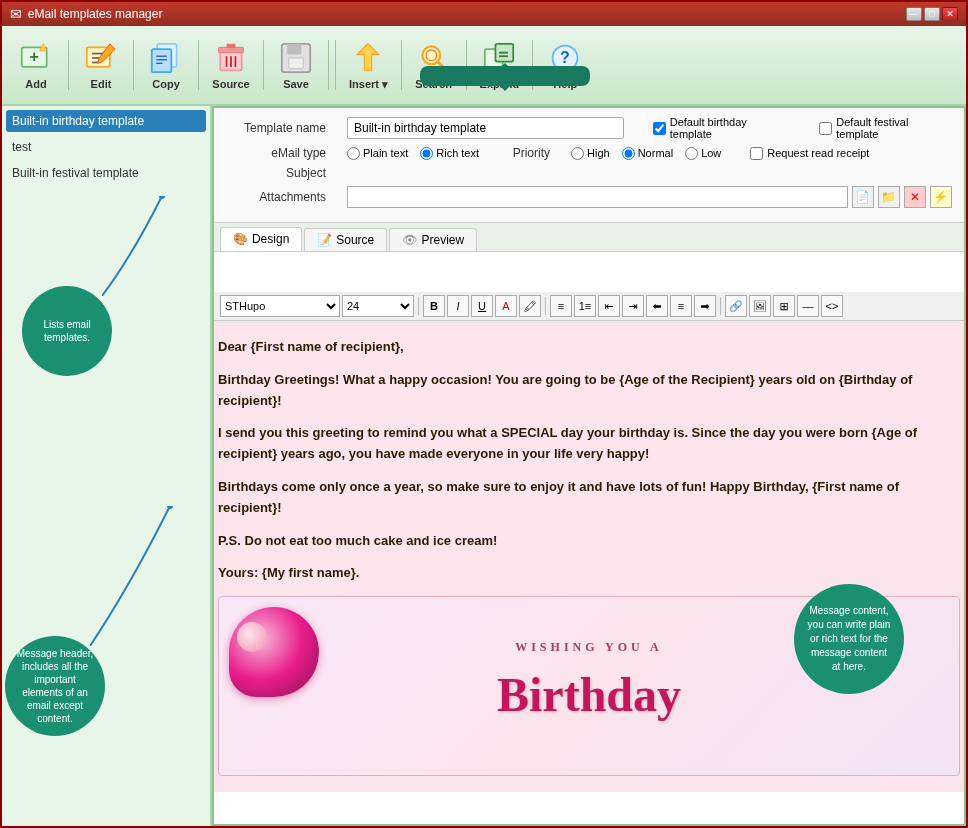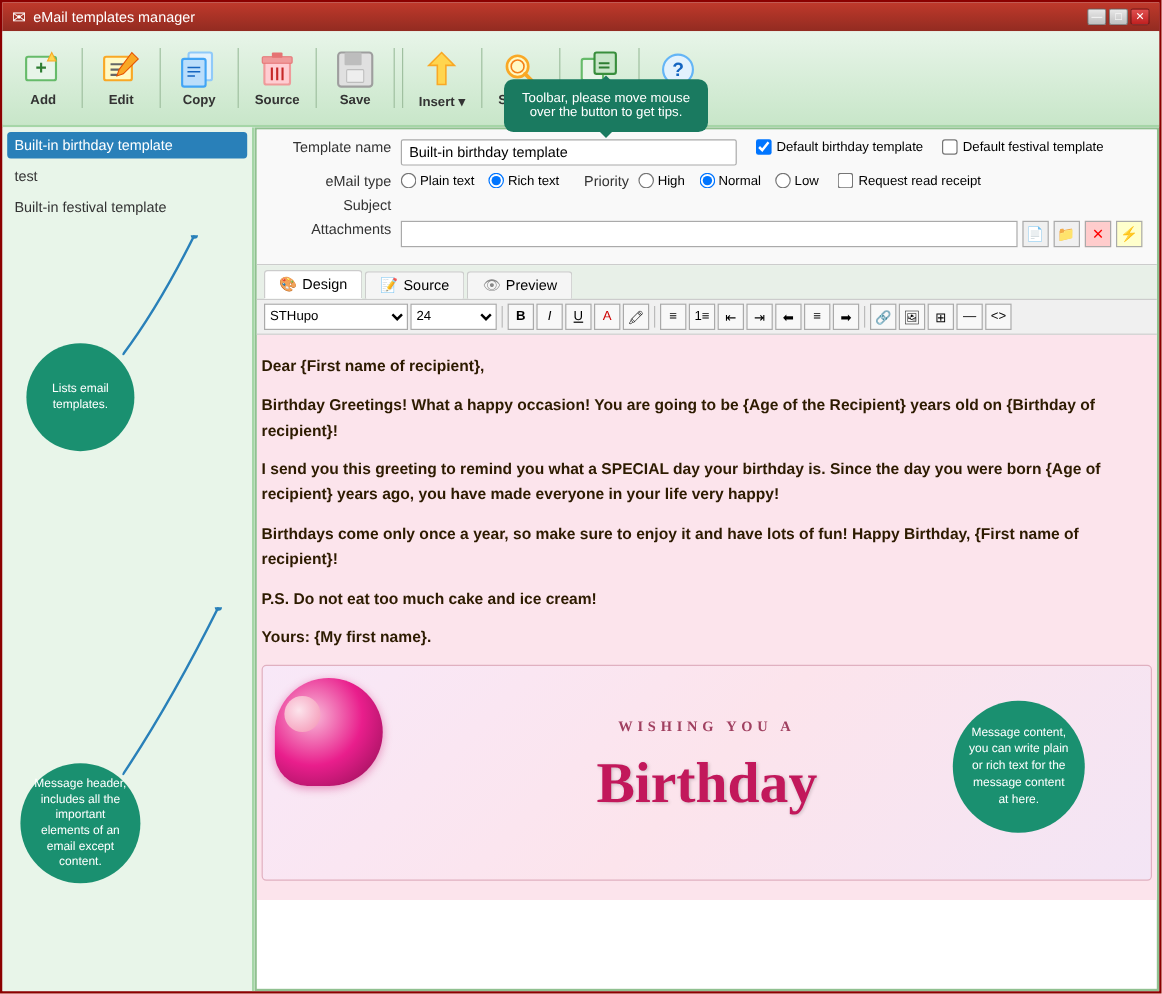--- a/index.html
+++ b/index.html
@@ -24,38 +24,38 @@
     .main-content { display: flex; flex: 1; overflow: hidden; }
     
     .sidebar { width: 210px; background: #e8f5e9; border-right: 2px solid #a5d6a7; padding: 4px; display: flex; flex-direction: column; gap: 4px; position: relative; }
     .sidebar-item { padding: 4px 6px; cursor: pointer; border-radius: 3px; font-size: 12px; }
     .sidebar-item.active { background: #2980b9; color: white; }
     .sidebar-item.normal { background: transparent; color: #333; }
     
     .right-panel { flex: 1; display: flex; flex-direction: column; background: white; border: 2px solid #90c090; }
     
     .form-section { background: #f9f9f9; border-bottom: 1px solid #ccc; padding: 8px 12px; }
-    .form-row { display: flex; align-items: flex-start; margin-bottom: 6px; gap: 8px; }
+    .form-row { display: flex; align-items: center; margin-bottom: 6px; gap: 21px; }
     .form-label { font-size: 12px; color: #333; min-width: 100px; text-align: right; }
     .form-input { border: 1px solid #aaa; padding: 3px 6px; font-size: 12px; height: 22px; border-radius: 2px; background: white; }
     .form-input.wide { width: 280px; }
     
     .checkbox-group { display: flex; align-items: center; gap: 4px; font-size: 11px; margin-left: 8px; }
     .radio-group { display: flex; align-items: center; gap: 12px; font-size: 11px; }
     .radio-item { display: flex; align-items: center; gap: 3px; }
     
     .attachments-row { display: flex; align-items: center; gap: 4px; }
     .attach-input { flex: 1; border: 1px solid #aaa; height: 22px; background: white; }
     .attach-btn { width: 22px; height: 22px; border: 1px solid #aaa; background: #f0f0f0; cursor: pointer; display: flex; align-items: center; justify-content: center; font-size: 12px; }
     
     .editor-tabs { display: flex; align-items: center; background: #e8f0e8; border-bottom: 1px solid #ccc; padding: 4px 6px 0; }
     .tab { padding: 4px 12px; border: 1px solid #ccc; border-bottom: none; background: #f5f5f5; cursor: pointer; font-size: 12px; border-radius: 3px 3px 0 0; margin-right: 2px; display: flex; align-items: center; gap: 4px; }
     .tab.active { background: white; border-bottom: 1px solid white; }
     
-    .editor-toolbar { background: #f0f0f0; border-bottom: 1px solid #ccc; padding: 3px 6px; display: flex; align-items: center; gap: 2px; flex-wrap: wrap; }
+    .editor-toolbar { background: #f0f0f0; border-bottom: 1px solid #ccc; padding: 3px 6px; display: flex; align-items: center; gap: 2px; flex-wrap: wrap; margin-top: 40px; }
     .editor-select { height: 22px; border: 1px solid #aaa; font-size: 11px; background: white; }
     .editor-btn { width: 22px; height: 22px; border: 1px solid #aaa; background: #f8f8f8; cursor: pointer; font-size: 11px; display: flex; align-items: center; justify-content: center; }
     .editor-sep { width: 1px; background: #bbb; height: 18px; margin: 0 2px; }
     
     .editor-content { flex: 1; background: #fce4ec; padding: 16px 4px; overflow-y: auto; color: #2d1b00; font-size: 13px; line-height: 1.6; font-weight: bold; }
     .editor-content p { margin-bottom: 12px; }
     
     
     .birthday-card { background: linear-gradient(135deg, #f8e8f8, #fce4ec, #f3e5f5); height: 180px; display: flex; align-items: center; justify-content: center; border-radius: 4px; border: 1px solid #e0b0c0; margin-top: 8px; position: relative; overflow: hidden; }
     
@@ -196,21 +196,20 @@
       <div class="toolbar-icon">
         <svg class="svg-icon" viewBox="0 0 36 36">
           <circle cx="18" cy="18" r="14" fill="#e3f2fd" stroke="#64b5f6" stroke-width="2"></circle>
           <text x="18" y="24" font-size="18" fill="#1565c0" text-anchor="middle" font-weight="bold">?</text>
         </svg>
       </div>
       <span class="toolbar-label">Help</span>
     </div>
 
     <div class="callout" style="position:absolute; top:66px; left:420px; background:#1a7a60; color:white; border-radius:8px; padding:10px 14px; font-size:11px; text-align:center; z-index:200; width:170px;">
-      <span>Toolbar, please move mouse over the button to get tips.</span>
       <div style="position:absolute; top:-8px; left:50%; transform:translateX(-50%); border:5px solid transparent; border-bottom-color:#1a7a60;"></div>
     </div>
   </div>
 
   <div class="main-content">
 
     <div class="sidebar">
       <div class="sidebar-item active">Built-in birthday template</div>
       <div class="sidebar-item normal">test</div>
       <div class="sidebar-item normal">Built-in festival template</div>
@@ -219,21 +218,21 @@
         <div style="background:#1a9070; color:white; border-radius:50%; width:90px; height:90px; display:flex; align-items:center; justify-content:center; text-align:center; font-size:10px; padding:10px; line-height:1.3;">
           <span>Lists email templates.</span>
         </div>
 
         <svg style="position:absolute; top:-90px; left:80px;" width="80" height="100">
           <path d="M 0 100 Q 30 60 60 0" stroke="#2980b9" stroke-width="2" fill="none"></path>
           <circle cx="60" cy="0" r="3" fill="#2980b9"></circle>
         </svg>
       </div>
 
-      <div style="position:absolute; left:15px; bottom:90px; z-index:10;">
+      <div style="position:absolute; left:3px; bottom:90px; z-index:10;">
         <div style="background:#1a9070; color:white; border-radius:50%; width:100px; height:100px; display:flex; align-items:center; justify-content:center; text-align:center; font-size:10px; padding:10px; line-height:1.3;">
           <span>Message header, includes all the important elements of an email except content.</span>
         </div>
 
         <svg style="position:absolute; top:-130px; left:85px;" width="100" height="140">
           <path d="M 0 140 Q 40 80 80 0" stroke="#2980b9" stroke-width="2" fill="none"></path>
           <circle cx="80" cy="0" r="3" fill="#2980b9"></circle>
         </svg>
       </div>
     </div>

